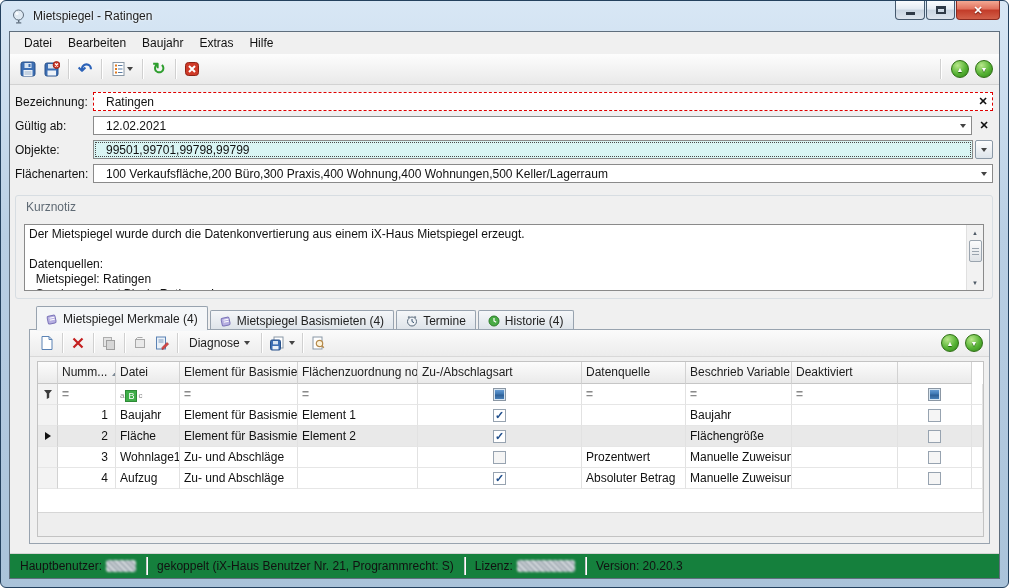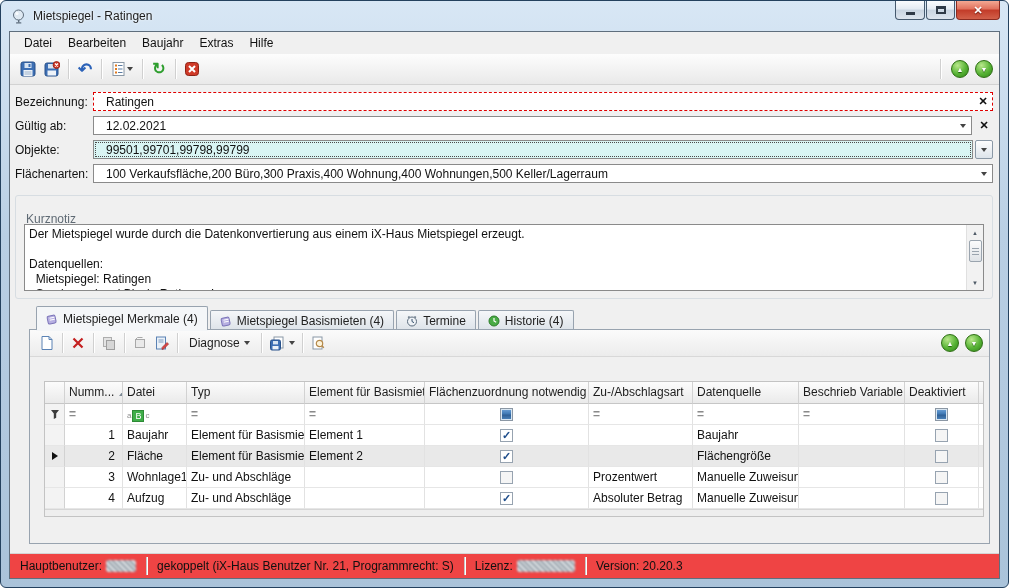--- a/index.html
+++ b/index.html
@@ -50,45 +50,45 @@
   .fvalue { flex:1; padding:2px 4px 0 12px; white-space:nowrap; overflow:hidden; background:#fff; }
   .fvalue.cyan { background:#d9f5f4; outline:1px dotted #4a4a4a; outline-offset:-2px; }
   .fx { width:18px; display:flex; align-items:center; justify-content:center; font-weight:bold; font-size:11px; color:#111; background:#fff; }
   .fdrop-in { width:16px; display:flex; align-items:center; justify-content:center; background:#fff; }
   .fx-out { width:18px; height:19px; display:flex; align-items:center; justify-content:center; font-weight:bold; font-size:11px; color:#111; margin-left:3px; }
   .fdrop-btn { width:18px; height:19px; margin-left:2px; border:1px solid #8a98a6; border-radius:2px;
                background:linear-gradient(#fdfdfd,#dde4eb); display:flex; align-items:center; justify-content:center; }
 
   
   .groupbox { position:absolute; top:163px; left:5px; right:6px; height:104px; border:1px solid #d7dde2; border-radius:3px; }
-  .group-label { position:absolute; top:16px; left:10px; color:#5f6a74; }
+  .group-label { position:absolute; top:4px; left:10px; color:#5f6a74; }
   .note-area { position:absolute; top:28px; left:8px; right:8px; bottom:7px; border:1px solid #8a8a8a; background:#fff; display:flex;justify-content:center; }
   .note-text { flex:1; padding:2px 4px; white-space:pre-wrap; line-height:15px; overflow:hidden; }
   .vscroll { width:17px; background:#f2f2f2; border-left:1px solid #e0e0e0; display:flex; flex-direction:column; align-items:center; }
   .sb-btn { width:15px; height:15px; display:flex; align-items:center; justify-content:center; font-size:6px; color:#4e5a66; }
   .sb-thumb { width:13px; height:22px; border:1px solid #9aa4ae; border-radius:2px; background:linear-gradient(#fbfbfb,#dfe3e7);
               display:flex; flex-direction:column; justify-content:center; gap:2px; padding:0 2px; }
   .sb-thumb i { display:block; height:1px; background:#9aa4ae; }
   .sb-fill { flex:1; }
 
   
   .tabs-region { position:absolute; top:274px; left:19px; right:9px; bottom:34px; }
   .tabstrip { display:flex; align-items:flex-end; height:24px; padding-left:7px; }
   .tab { display:flex; align-items:center; gap:5px; padding:0 9px; height:20px; border:1px solid #98a3af; border-bottom:none;
          border-radius:2px 2px 0 0; background:linear-gradient(#f5f7f9,#dde3e9); margin-right:2px; color:#222; }
   .tab.active { height:24px; background:#f4f6f8; z-index:3; position:relative; box-shadow:0 1px 0 #f4f6f8; }
   .tabpage { position:absolute; top:23px; left:0; right:0; bottom:0; border:1px solid #98a3af; background:#f0f0f0;
-             display:flex; flex-direction:column; z-index:1;gap:20px; }
+             display:flex; flex-direction:column; z-index:1; }
 
   .grid-toolbar { height:27px; display:flex; align-items:center; padding:0 6px; background:linear-gradient(#fbfbfb,#ececec); border-bottom:1px solid #d8d8d8; }
   .gt-btn { min-width:22px; height:22px; display:flex; align-items:center; justify-content:center; gap:4px; padding:0 3px; }
   .gt-text-btn { padding:0 7px; color:#222; }
 
   
-  .grid { margin:4px 5px 0 14px; border:1px solid #c3c3c3; background:#fff; flex:1; display:flex; flex-direction:column; overflow:hidden; }
+  .grid { margin:4px 5px 0 7px; border:1px solid #c3c3c3; background:#fff; flex:1; display:flex; flex-direction:column; overflow:hidden; }
   .grow { display:grid; grid-template-columns:20px 58px 64px 118px 120px 164px 104px 106px 106px 74px 1fr; }
   .gcell { padding:3px 4px 2px 4px; border-right:1px solid #e2e2e2; border-bottom:1px solid #e6e6e6; white-space:nowrap; overflow:hidden; height:21px; }
   .ghead .gcell { background:linear-gradient(#fcfcfc,#eaeaea); border-right:1px solid #d2d2d2; border-bottom:1px solid #c6c6c6; color:#1d1d1d; height:22px; }
   .ind { background:#f3f3f3; border-right:1px solid #d2d2d2; display:flex; align-items:center; justify-content:center; padding:0; }
   .num { text-align:right; padding-right:7px; }
   .center { display:flex; align-items:center; justify-content:center; padding:0; }
   .sel .gcell { background:#e9e9e9; }
   .sort-asc { width:0; height:0; border-left:4px solid transparent; border-right:4px solid transparent; border-bottom:5px solid #7b8894; display:inline-block; margin-left:5px; }
   .row-arrow { width:0; height:0; border-top:4px solid transparent; border-bottom:4px solid transparent; border-left:6px solid #111; }
   .eq { color:#8a8a8a; font-weight:bold; }
@@ -96,21 +96,21 @@
   .abc .sc { font-size:8px; color:#8a8a8a; }
   .abc .bg { font-size:9px; color:#fff; background:#3fae49; border:1px solid #2d8a36; padding:0 2px; line-height:10px; }
   .cb { width:13px; height:13px; border:1px solid #97a3b0; background:#f5f5f5; display:flex; align-items:center; justify-content:center; }
   .cb.checked { background:#fff; }
   .cb.checked::after { content:"✓"; color:#1f4e8c; font-size:11px; font-weight:bold; line-height:1; }
   .cb.indet { background:linear-gradient(#6fa3d9 0%, #3e78b4 45%, #2f6096 55%, #4e86bf 100%); border:1px solid #8b97a4; box-shadow:inset 0 0 0 1px #d8e6f2; }
   .grid-fill { flex:1; background:#fff; border-right:1px solid #e2e2e2; }
   .grid-footer { height:24px; background:#eeeeee; border-top:1px solid #d6d6d6; }
 
   
-  .statusbar { position:absolute; left:0; right:0; bottom:0; height:25px; background:#ef4444; border-top:1px solid #d4d4d4;
+  .statusbar { position:absolute; left:0; right:0; bottom:0; height:25px; background:#15803d; border-top:1px solid #d4d4d4;
                display:flex; align-items:center; }
   .sb-sec { display:flex; align-items:center; padding:0 10px; height:16px; }
   .sb-sep { width:1px; height:18px; background:#c6c6c6; box-shadow:1px 0 0 #fff; }
   .blob { height:12px; border-radius:2px; margin-left:4px;
           background:repeating-linear-gradient(45deg,#9aa4ad 0 2px,#dfe3e6 2px 4px); filter:blur(1px); }
 
   
   .icon16 { width:16px; height:16px; display:block; }
   .icon12 { width:12px; height:12px; display:block; }
 </style>
@@ -367,21 +367,20 @@
           <div class="navbtn">
               <span>▼</span>
             </div>
         </div>
 
         <div class="grid">
           <div class="grow ghead">
             <div class="gcell ind"></div>
             <div class="gcell"><span>Numm...</span><span class="sort-asc"></span></div>
             <div class="gcell">Datei</div>
-            <div class="gcell">Typ</div>
             <div class="gcell">Element für Basismiete</div>
             <div class="gcell">Flächenzuordnung notwendig</div>
             <div class="gcell">Zu-/Abschlagsart</div>
             <div class="gcell">Datenquelle</div>
             <div class="gcell">Beschrieb Variable</div>
             <div class="gcell">Deaktiviert</div>
             <div class="gcell"></div>
           </div>
 
           <div class="grow">

